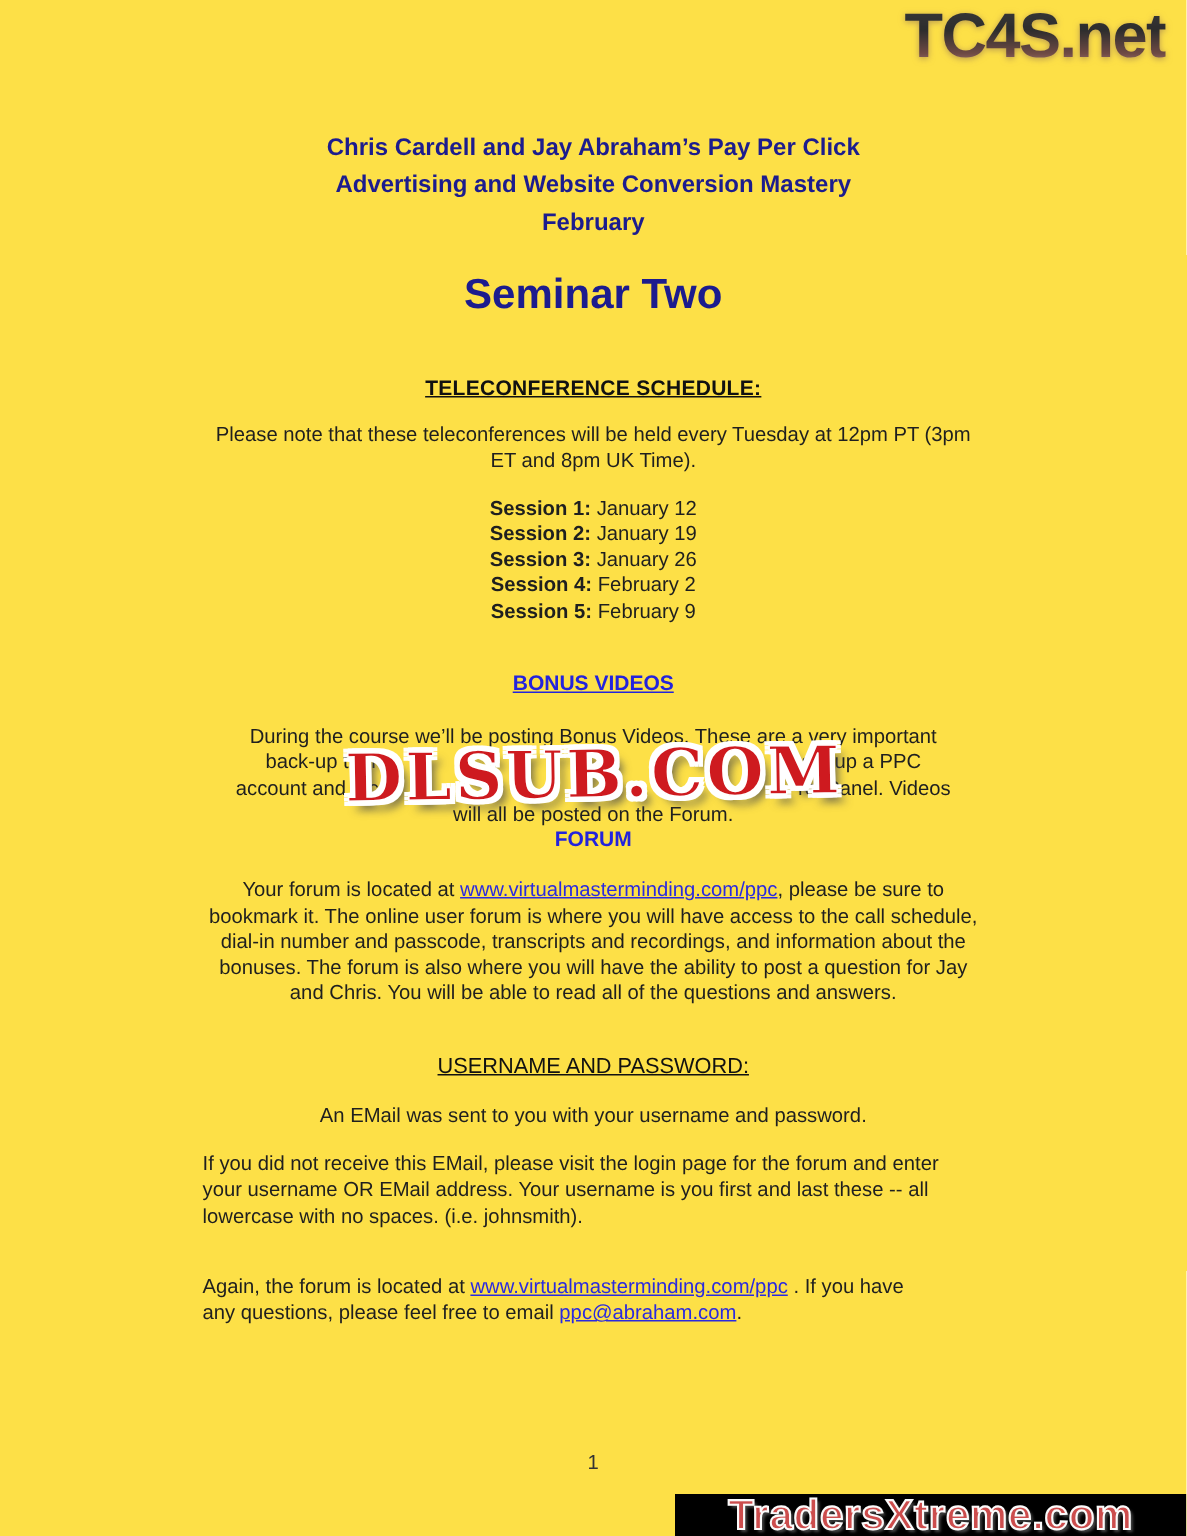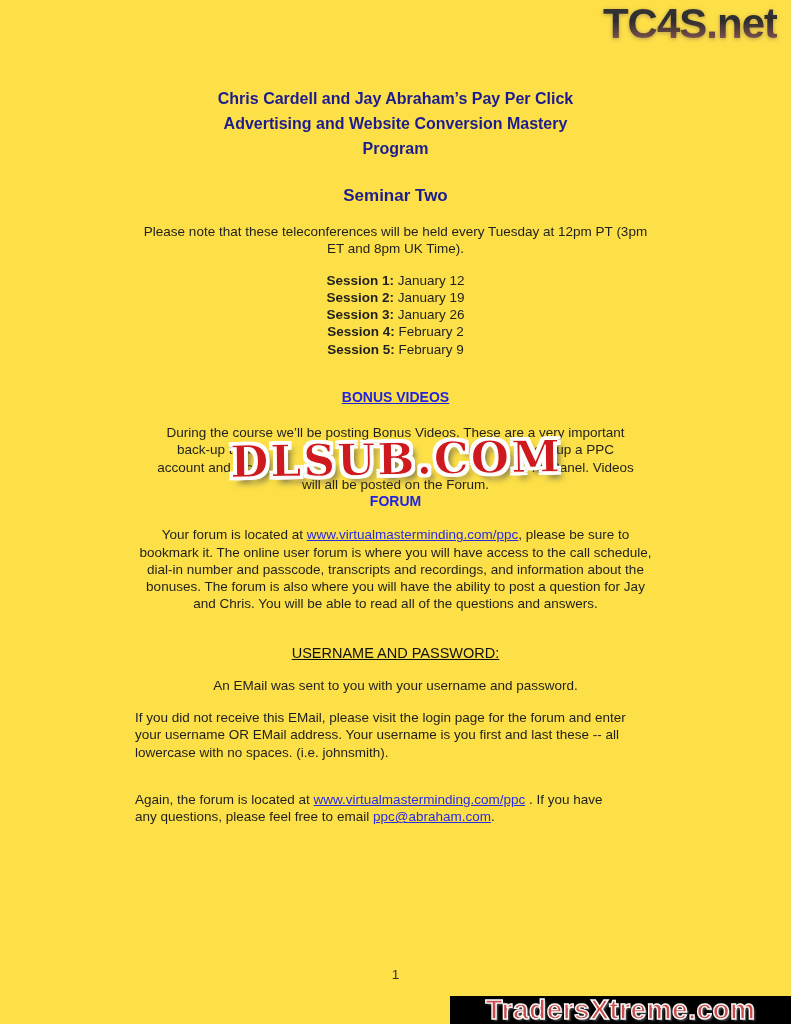--- a/index.html
+++ b/index.html
@@ -13,21 +13,21 @@
     font-size:42px; font-weight:bold; letter-spacing:-1px;
     font-family:"Liberation Sans", sans-serif;
     background:linear-gradient(180deg,#3a3a3a 0%,#2d2d2d 42%,#6e4a44 74%,#ab867e 96%);
     -webkit-background-clip:text; background-clip:text; color:transparent;
     filter:drop-shadow(0 1px 2px rgba(130,95,88,0.55));
   }
   
   .title { margin:86px auto 0; width:600px; text-align:center;
     color:#1c1c8e; font-size:16px; font-weight:bold; line-height:25px; }
   .subtitle { margin:22px auto 0; text-align:center; color:#1c1c8e;
-    font-size:17px; font-weight:bold; line-height:25px; }
+    font-size:28px; font-weight:bold; line-height:25px; }
   .tele-heading { margin-top:42px; text-align:center; font-size:14px;
     font-weight:bold; text-decoration:underline; color:#111; letter-spacing:0.2px; }
   .blue-heading { text-align:center; font-size:14px; font-weight:bold; color:#2323dd; }
   .bonus-heading { margin-top:31px;text-decoration:underline; }
   .forum-heading { margin-top:0; }
   .cred-heading { margin-top:32px; text-align:center; font-size:14.5px;
     text-decoration:underline; color:#111; }
   
   .para { font-size:13.5px; line-height:17.3px; color:#1f1f1f; }
   .center { text-align:center; }
@@ -68,25 +68,26 @@
 </head>
 <body>
 
 <div class="page">
 
   <div class="top-logo">TC4S.net</div>
 
   <div class="title">
     <div>Chris Cardell and Jay Abraham’s Pay Per Click</div>
     <div>Advertising and Website Conversion Mastery</div>
-    <div>Program</div>
+    <div>February</div>
   </div>
 
   <div class="subtitle">Seminar Two</div>
 
+  <div class="tele-heading">TELECONFERENCE SCHEDULE:</div>
 
   <div class="para center intro">Please note that these teleconferences will be held every Tuesday at 12pm PT (3pm ET and 8pm UK Time).</div>
 
   <div class="sessions">
     <div class="session-row"><span class="b">Session 1:</span> <span>January 12</span></div>
     <div class="session-row"><span class="b">Session 2:</span> <span>January 19</span></div>
     <div class="session-row"><span class="b">Session 3:</span> <span>January 26</span></div>
     <div class="session-row"><span class="b">Session 4:</span> <span>February 2</span></div>
     <div class="session-row"><span class="b">Session 5:</span> <span>February 9</span></div>
   </div>

